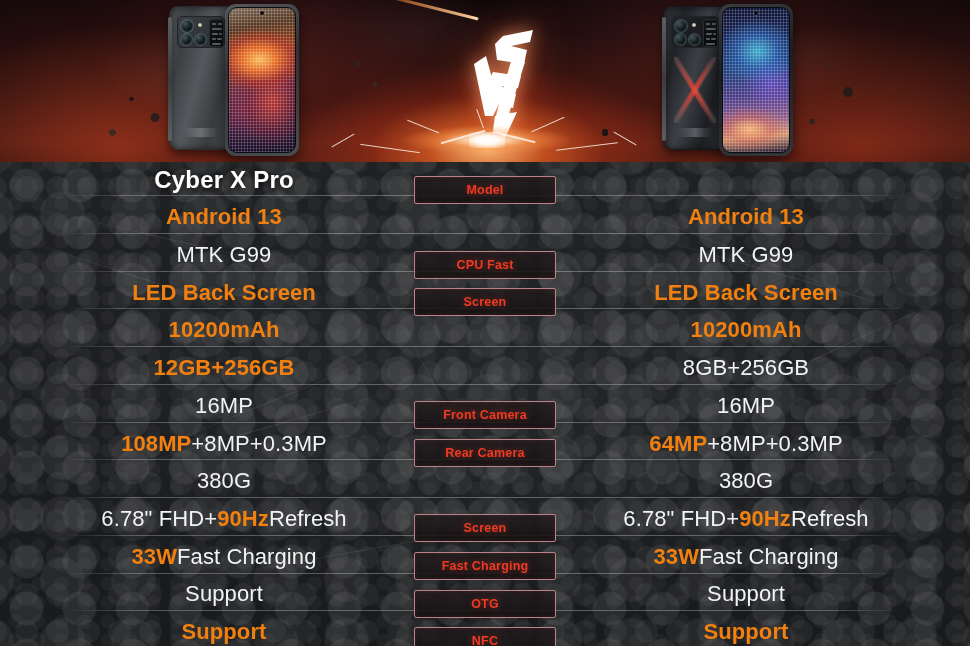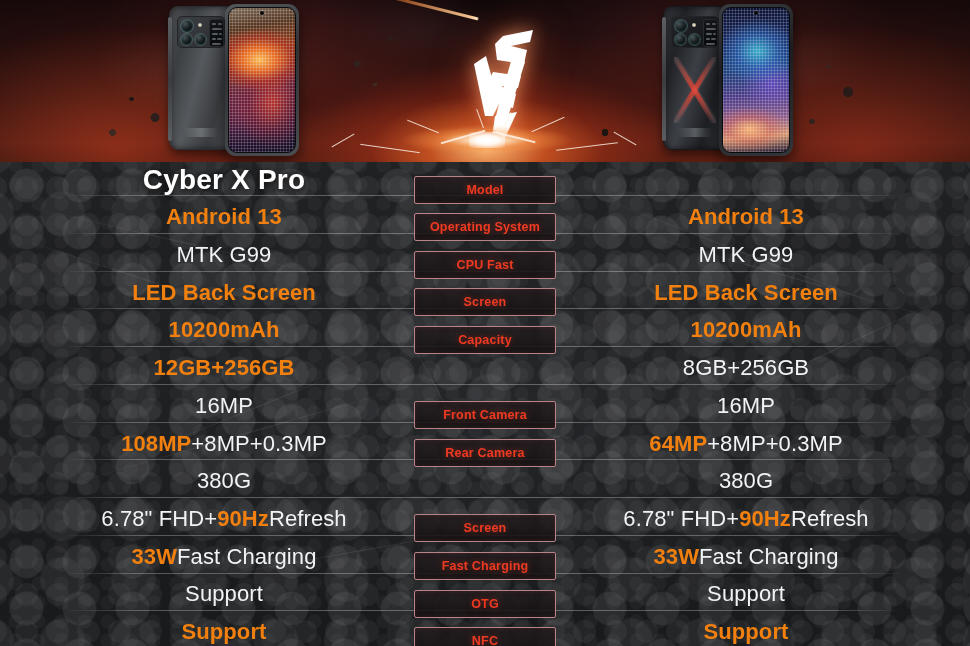--- a/index.html
+++ b/index.html
@@ -227,21 +227,21 @@
   .col-left{ left:38px; width:372px; }
   .col-right{ left:560px; width:372px; }
 
   .cell{
     position:absolute; left:0; width:100%;
     display:flex; align-items:center; justify-content:center;
     color:#f2f3f4; font-size:22px; letter-spacing:.1px;
     white-space:nowrap;
   }
   .cell.title{
-    font-size:28px; font-weight:bold; color:#ffffff; letter-spacing:.2px;
+    font-size:24px; font-weight:bold; color:#ffffff; letter-spacing:.2px;
     text-shadow:0 2px 6px rgba(0,0,0,.8);
   }
   .cell.hl{ color:#f2800f; font-weight:bold; }
   .hl-in{ color:#f2800f; font-weight:bold; }
 
   
   .labels{ position:absolute; left:414px; top:8px; width:142px; height:484px; }
   .label-box{
     position:absolute; left:0; width:142px; height:28px;
     border:1px solid #b9838a;
@@ -403,31 +403,25 @@
           <span> Fast Charging</span>
       </div>
       <div class="cell" style="top:422px;height:20px">Support</div>
       <div class="cell hl" style="top:460px;height:20px">Support</div>
     </div>
 
     <div class="labels">
       <div class="label-box" style="top:6px">
           <span>Model</span>
         </div>
-      <div class="label-box" style="top:43px">
-          <span>Operating System</span>
-        </div>
       <div class="label-box" style="top:81px">
           <span>CPU Fast</span>
         </div>
       <div class="label-box" style="top:118px">
           <span>Screen</span>
-        </div>
-      <div class="label-box" style="top:156px">
-          <span>Capacity</span>
         </div>
       <div class="label-box" style="top:269px">
           <span>Rear Camera</span>
         </div>
       <div class="label-box" style="top:231px">
           <span>Front Camera</span>
         </div>
       <div class="label-box" style="top:344px">
           <span>Screen</span>
         </div>

